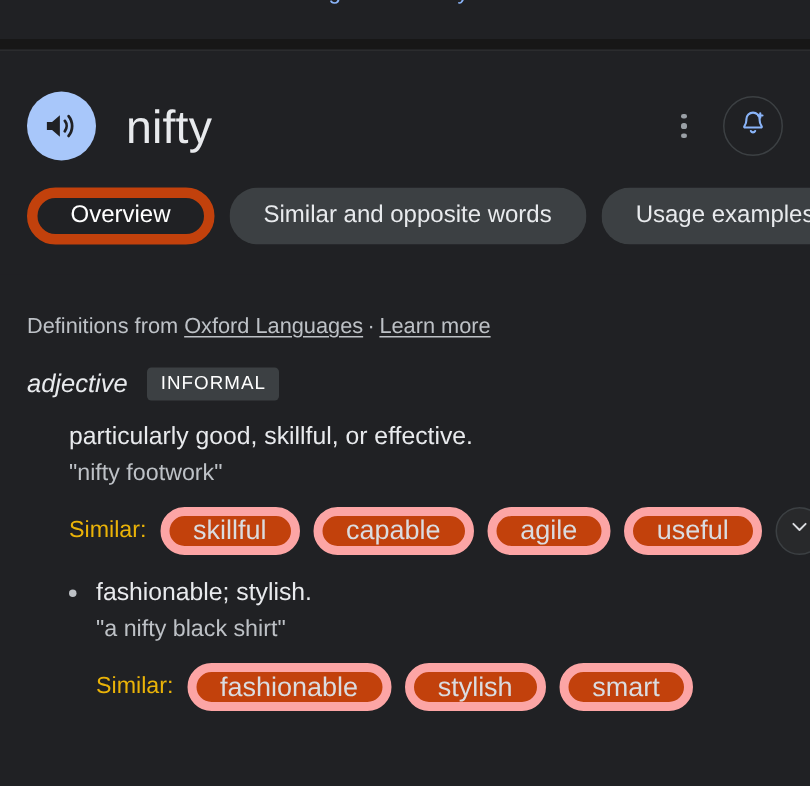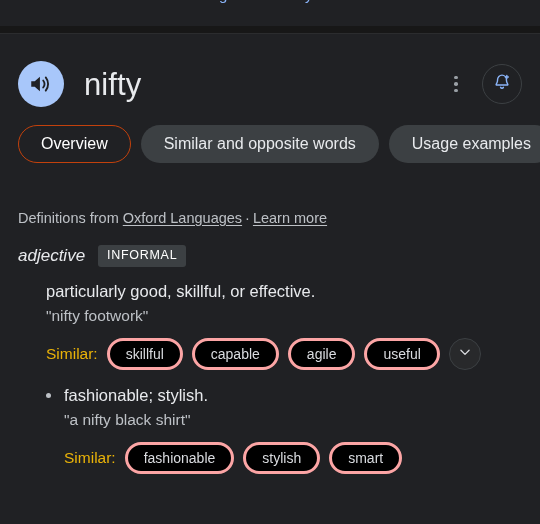--- a/index.html
+++ b/index.html
@@ -142,21 +142,21 @@
     display: flex;
     align-items: center;
     padding: 0 22px;
     font-size: 16px;
     color: #e8eaed;
     cursor: pointer;
     flex: 0 0 auto;
   }
   .tab.selected {
     background: transparent;
-    border: 1px solid #c2410c;
+    border: 7px solid #c2410c;
     color: #ffffff;
   }
   .tab.plain {
     background: #3c4043;
     border: 1px solid transparent;
   }
 
   .header-rule {
     position: absolute;
     top: 183px; left: 0;
@@ -251,26 +251,26 @@
     white-space: nowrap;
   }
   .similar-label {
     font-size: 15.5px;
     color: #eab308;
     flex: 0 0 auto;
   }
   .syn-chip {
     height: 32px;
     border-radius: 16px;
-    border: 3px solid #fca5a5;
-    background: #000000;
+    border: 6px solid #fca5a5;
+    background: #c2410c;
     display: flex;
     align-items: center;
     padding: 0 16px;
-    font-size: 14px;
+    font-size: 18px;
     color: #dadce0;
     cursor: pointer;
     flex: 0 0 auto;
   }
   .expand-chip {
     width: 32px; height: 32px;
     border-radius: 50%;
     border: 1px solid #3c4043;
     background: #28292b;
     display: flex;

